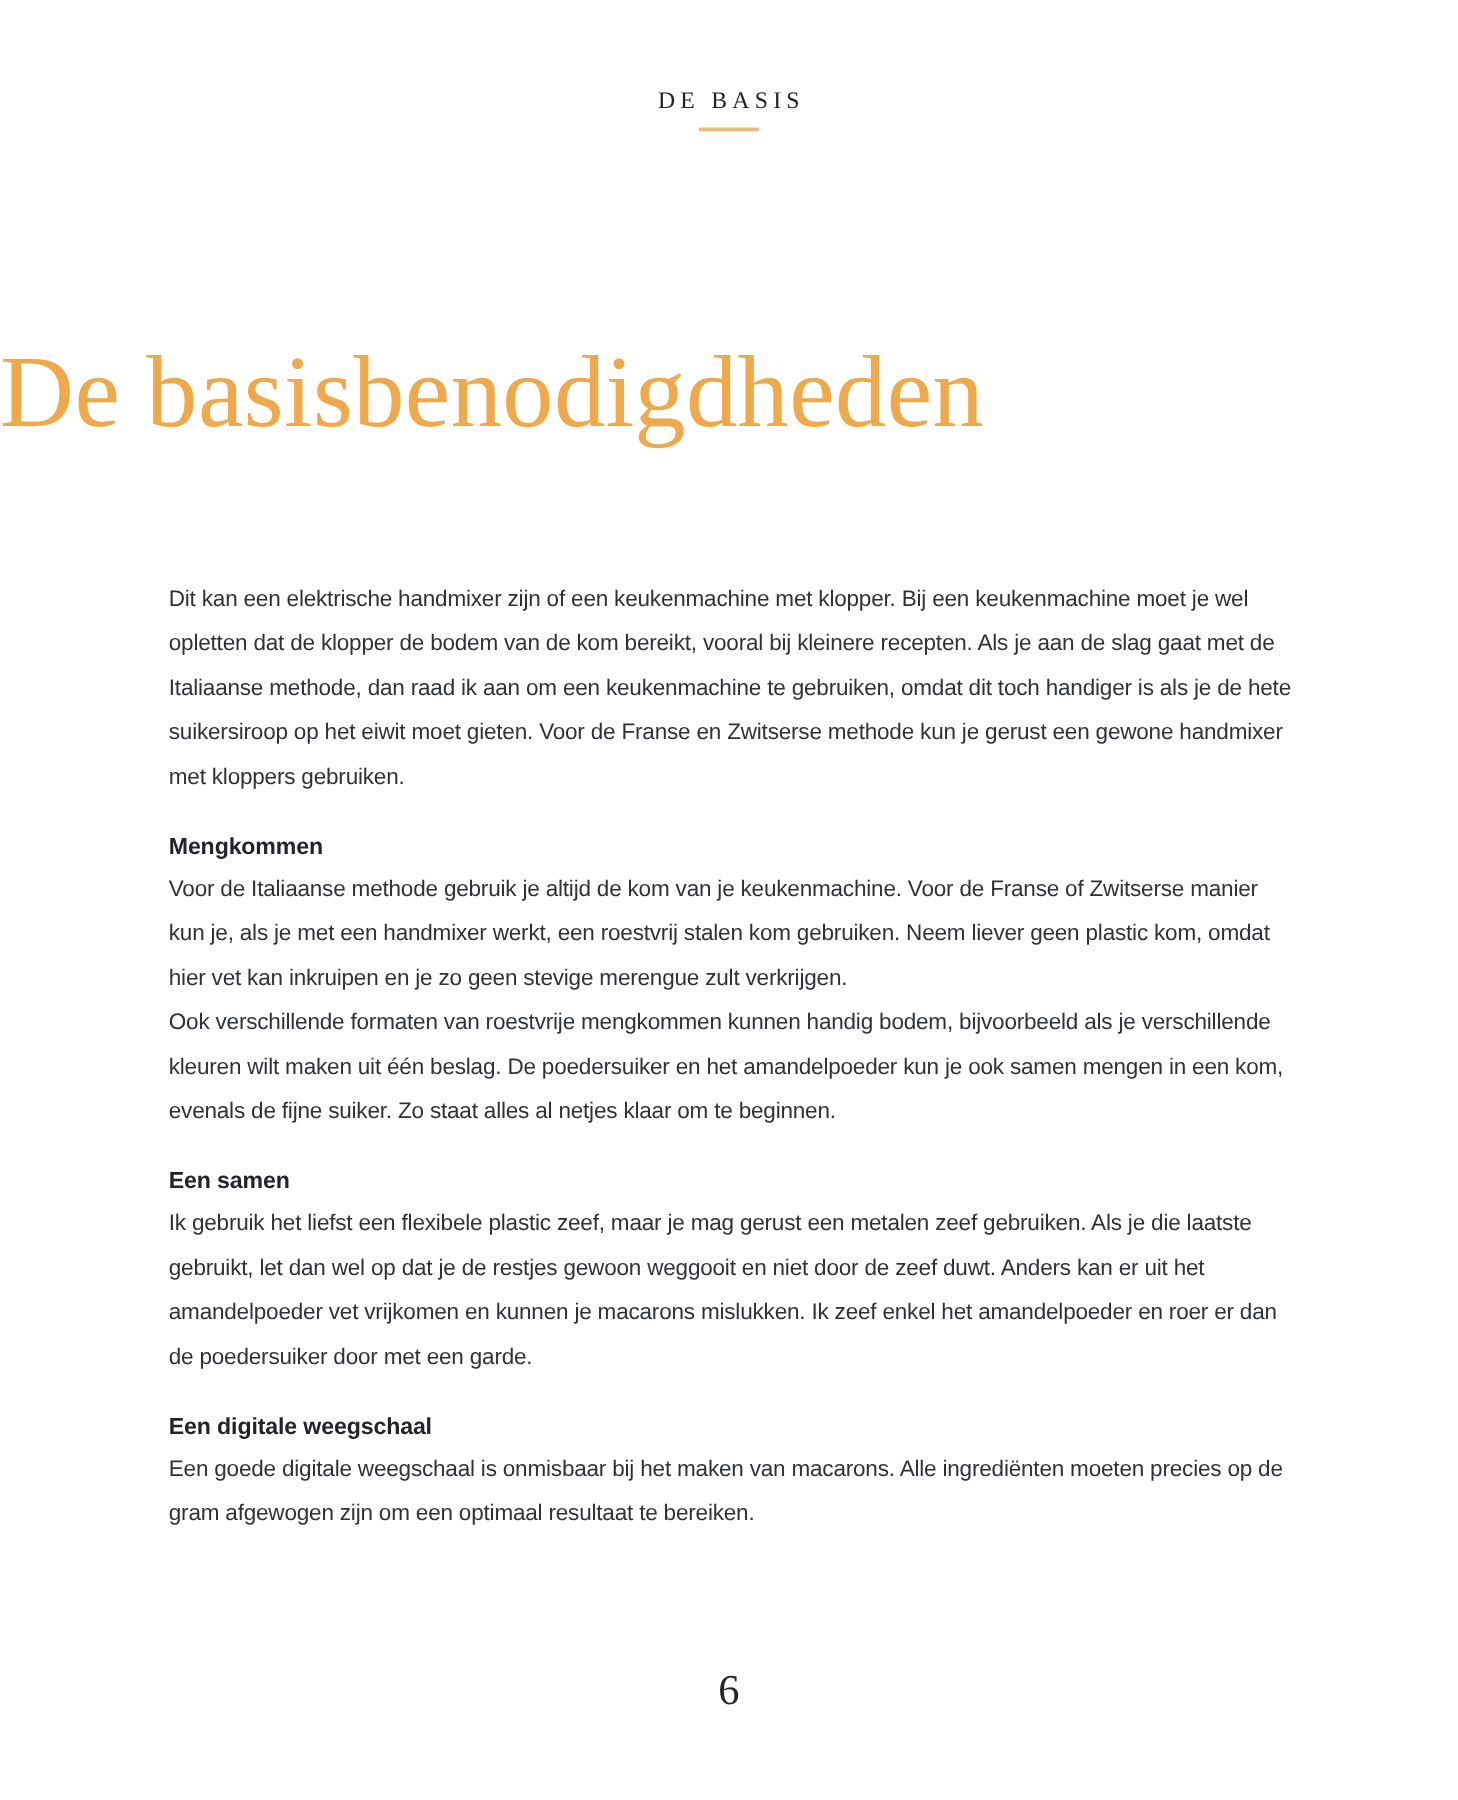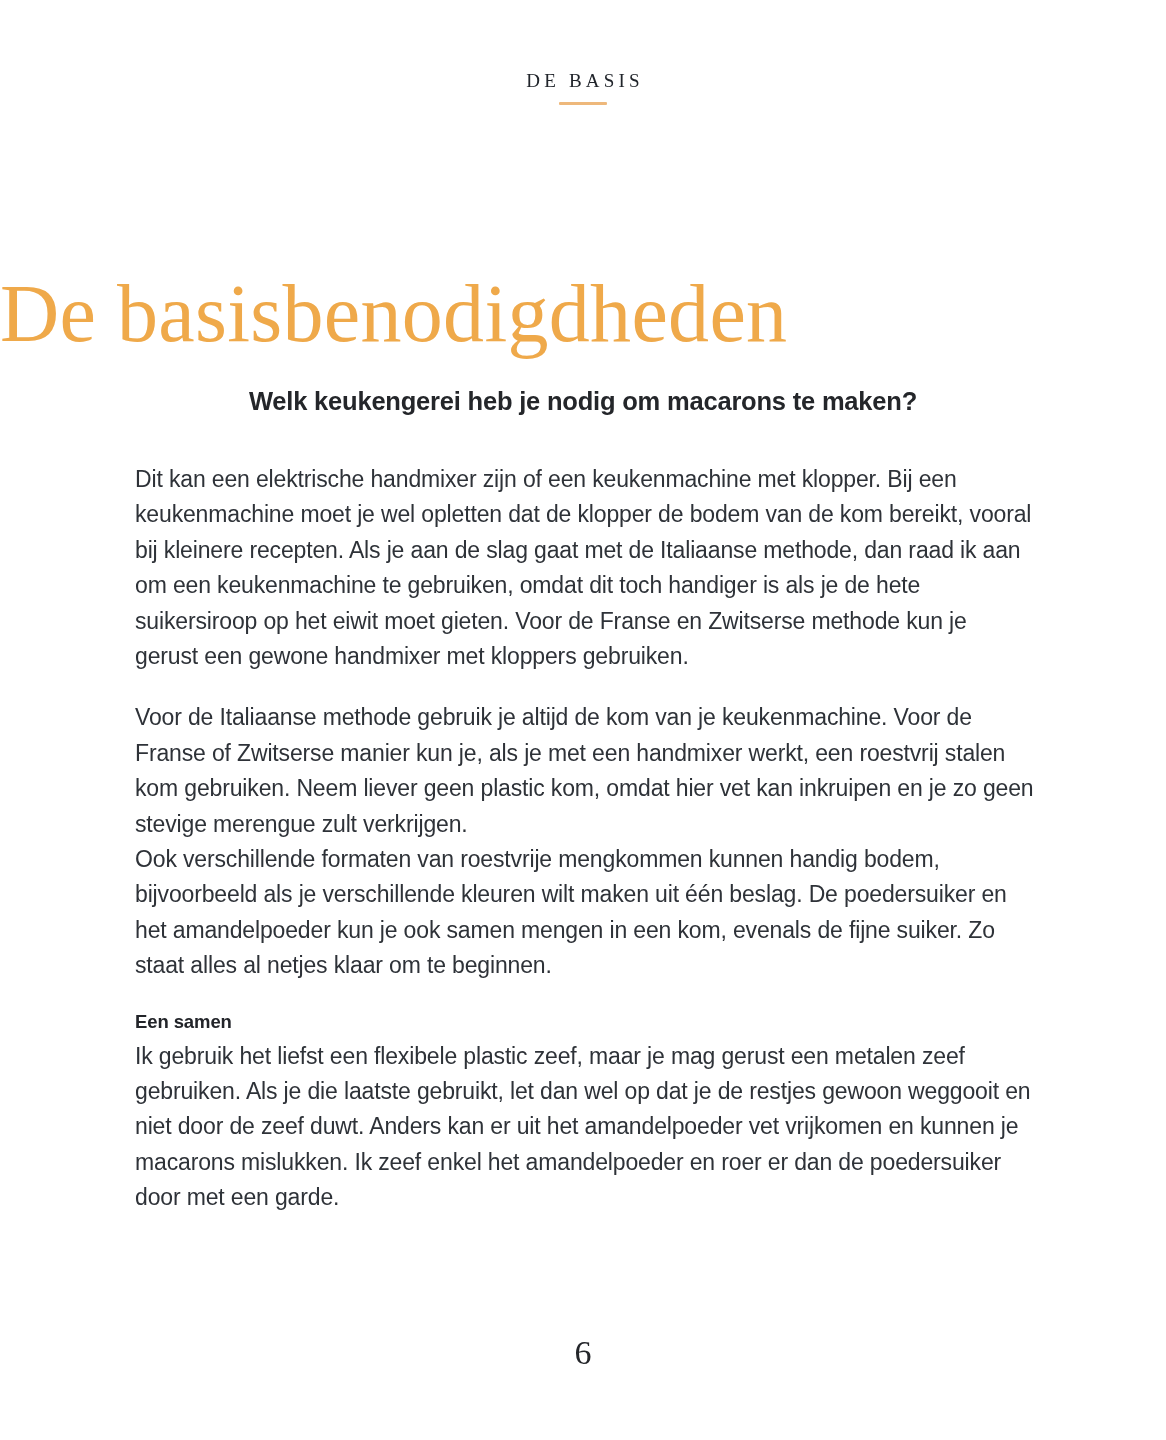--- a/index.html
+++ b/index.html
@@ -97,21 +97,21 @@
     font-size: 18.5px;
     line-height: 1.35;
     color: #222429;
     letter-spacing: -0.1px;
     margin: 0 0 4px 0;
   }
 
   .section-para {
     font-family: "Liberation Sans", sans-serif;
     font-weight: 400;
-    font-size: 23px;
+    font-size: 18px;
     line-height: 35.4px;
     color: #2e3238;
     letter-spacing: -0.15px;
     margin: 0;
     text-align: left;
   }
 
   
   .folio {
     position: absolute;
@@ -129,36 +129,40 @@
 
 <div class="page">
 
   <div class="running-head">
     <div class="running-head-text">DE BASIS</div>
     <div class="running-head-rule"></div>
   </div>
 
   <h1 class="chapter-title">De basisbenodigdheden</h1>
 
-  <h2 class="subtitle">Welk keukengerei heb je nodig om macarons te maken?</h2>
 
   <div class="content">
 
     <section class="section">
       <p class="section-para">Dit kan een elektrische handmixer zijn of een keukenmachine met klopper. Bij een keukenmachine moet je wel opletten dat de klopper de bodem van de kom bereikt, vooral bij kleinere recepten. Als je aan de slag gaat met de Italiaanse methode, dan raad ik aan om een keukenmachine te gebruiken, omdat dit toch handiger is als je de hete suikersiroop op het eiwit moet gieten. Voor de Franse en Zwitserse methode kun je gerust een gewone handmixer met kloppers gebruiken.</p>
     </section>
 
     <section class="section">
+      <h3 class="section-heading">Mengkommen</h3>
       <p class="section-para">Voor de Italiaanse methode gebruik je altijd de kom van je keukenmachine. Voor de Franse of Zwitserse manier kun je, als je met een handmixer werkt, een roestvrij stalen kom gebruiken. Neem liever geen plastic kom, omdat hier vet kan inkruipen en je zo geen stevige merengue zult verkrijgen.</p>
       <p class="section-para">Ook verschillende formaten van roestvrije mengkommen kunnen handig bodem, bijvoorbeeld als je verschillende kleuren wilt maken uit één beslag. De poedersuiker en het amandelpoeder kun je ook samen mengen in een kom, evenals de fijne suiker. Zo staat alles al netjes klaar om te beginnen.</p>
     </section>
 
     <section class="section">
       <h3 class="section-heading">Een samen</h3>
       <p class="section-para">Ik gebruik het liefst een flexibele plastic zeef, maar je mag gerust een metalen zeef gebruiken. Als je die laatste gebruikt, let dan wel op dat je de restjes gewoon weggooit en niet door de zeef duwt. Anders kan er uit het amandelpoeder vet vrijkomen en kunnen je macarons mislukken. Ik zeef enkel het amandelpoeder en roer er dan de poedersuiker door met een garde.</p>
     </section>
 
+    <section class="section">
+      <h3 class="section-heading">Een digitale weegschaal</h3>
+      <p class="section-para">Een goede digitale weegschaal is onmisbaar bij het maken van macarons. Alle ingrediënten moeten precies op de gram afgewogen zijn om een optimaal resultaat te bereiken.</p>
+    </section>
 
   </div>
 
   <div class="folio">6</div>
 
 </div>
 
 </body></html>

